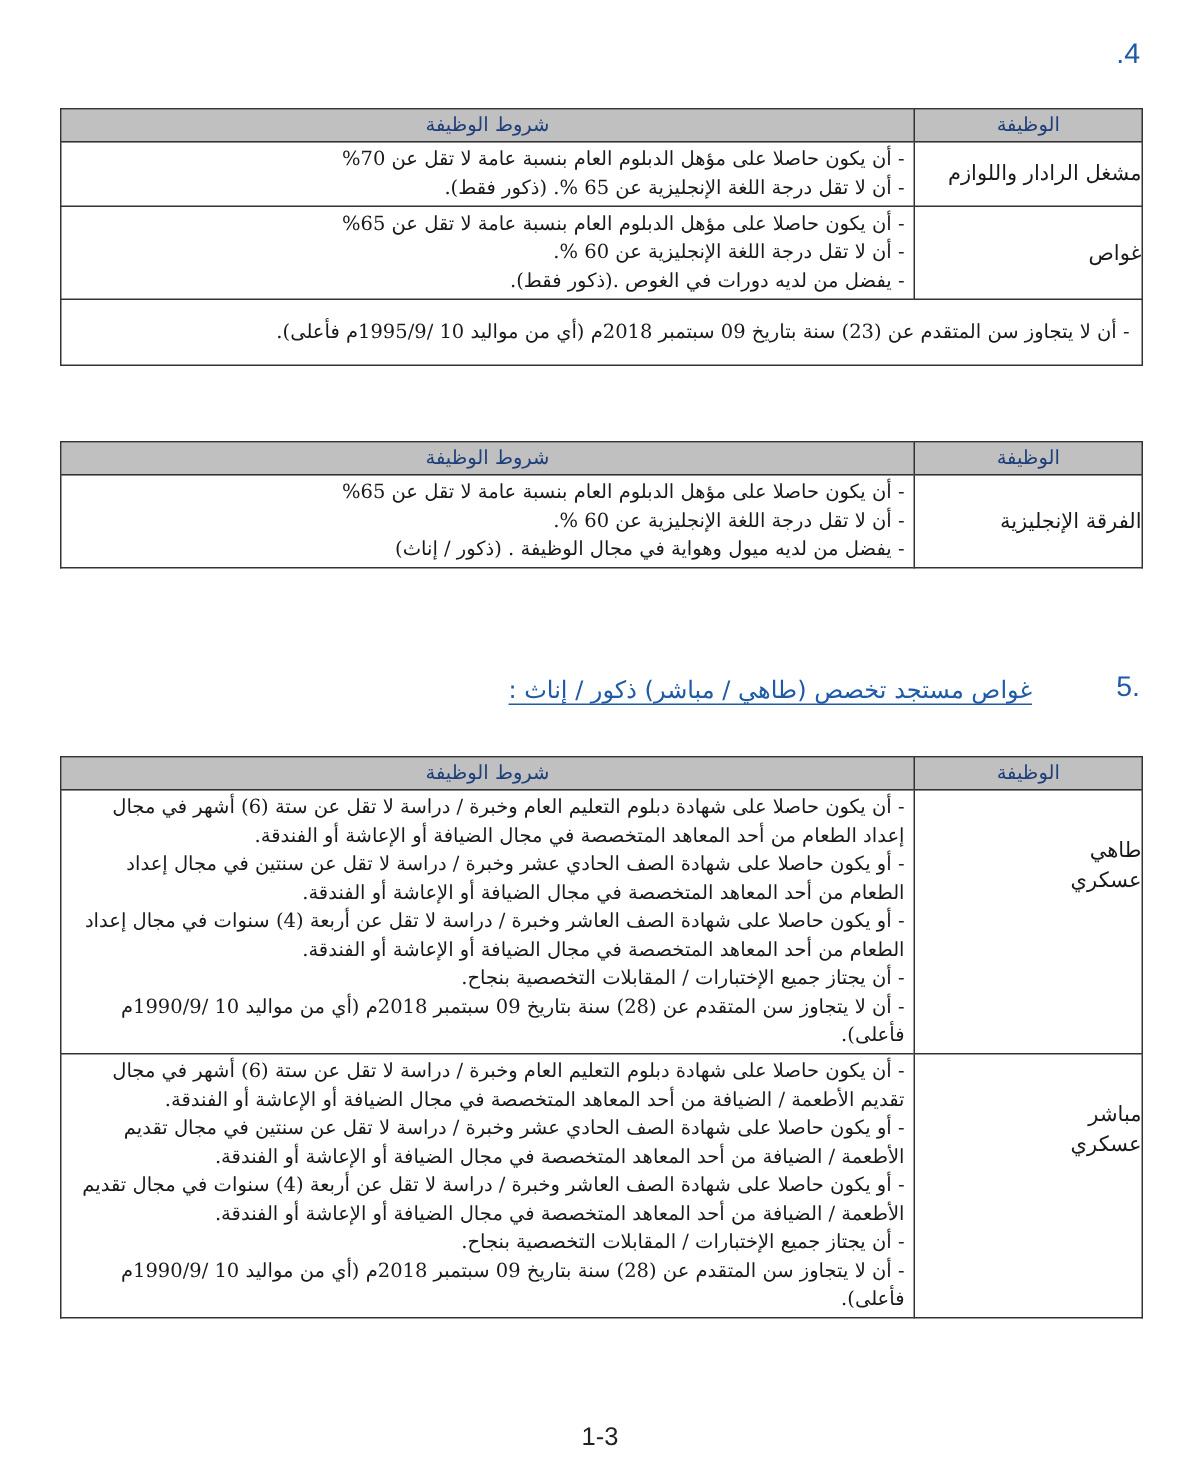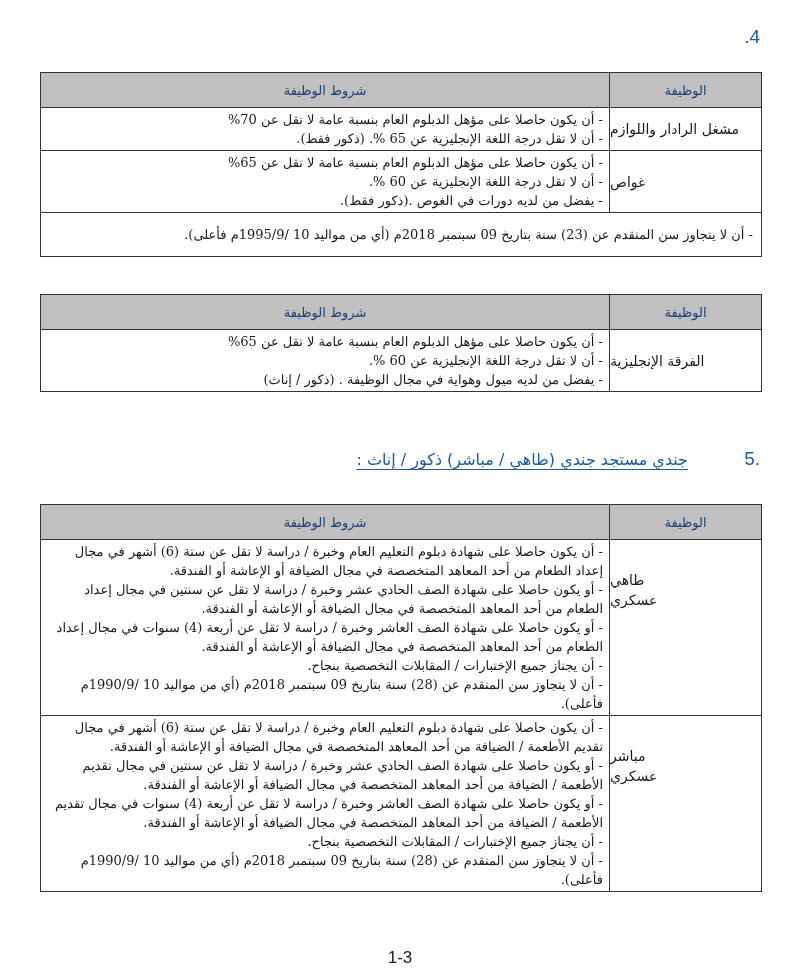--- a/index.html
+++ b/index.html
@@ -44,26 +44,26 @@
   }
   table.req td, table.req th {
     border: 1.5px solid #333;
     vertical-align: middle;
   }
   table.req th {
     background: #c0c0c0;
     color: #1f3f7a;
     font-weight: normal;
     font-size: 13px;
-    height: 35px;
+    height: 22px;
     font-family: "DejaVu Sans", sans-serif;
   }
   .job-cell {
     width: 152px;
-    text-align: left;
+    text-align: right;
     font-size: 14px;
     font-family: "DejaVu Sans", sans-serif;
     line-height: 20px;
   }
   .job-cell.top { vertical-align: top; padding-top: 30px; }
   .cond-cell {
     padding: 2px 6px 2px 6px;
     font-size: 13px;
     line-height: 19px;
     text-align: right;
@@ -136,21 +136,21 @@
       <span class="cond-line">- أن يكون حاصلا على مؤهل الدبلوم العام بنسبة عامة لا تقل عن 65%</span>
       <span class="cond-line">- أن لا تقل درجة اللغة الإنجليزية عن 60 %.</span>
       <span class="cond-line">- يفضل من لديه ميول وهواية في مجال الوظيفة . (ذكور / إناث)</span>
     </td>
   </tr>
 </tbody>
   </table>
 
 <div class="section-heading" id="h5">
   <span class="num">.5</span>
-  <span class="title">جندي مستجد جندي (طاهي / مباشر) ذكور / إناث :</span>
+  <span class="title">غواص مستجد تخصص (طاهي / مباشر) ذكور / إناث :</span>
 </div>
 
 <table class="req" id="t3">
   <tbody>
       <tr>
     <th>الوظيفة</th>
     <th>شروط الوظيفة</th>
   </tr>
   <tr>
     <td class="job-cell top">

